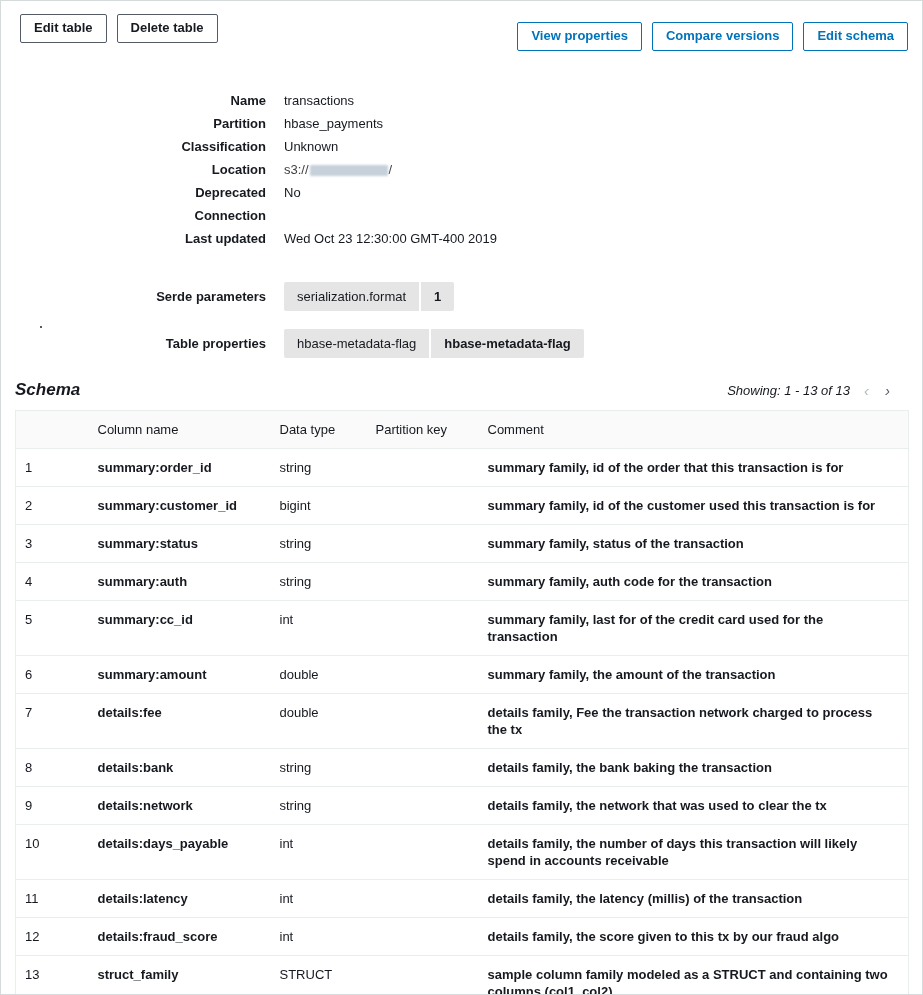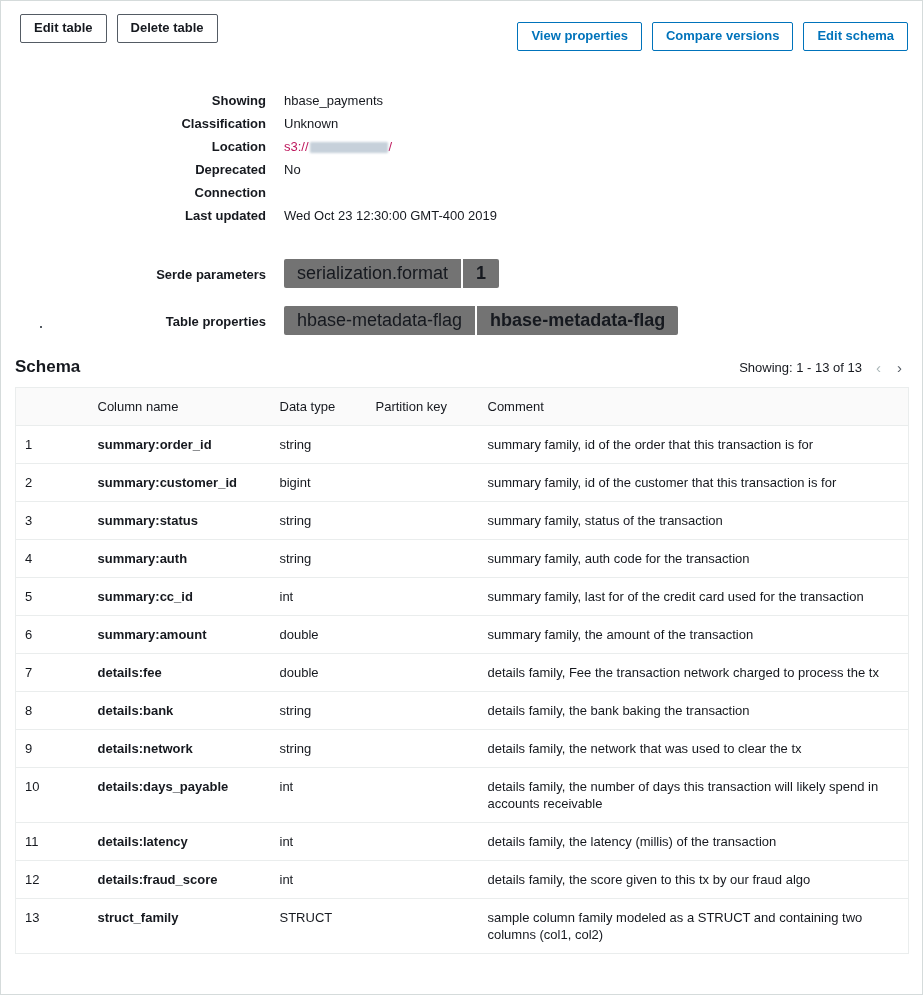--- a/index.html
+++ b/index.html
@@ -67,61 +67,62 @@
     font-weight: bold;
     font-size: 13px;
     color: #16191f;
     padding-right: 0;
   }
   .kv-val {
     padding-left: 18px;
     font-size: 13px;
     color: #16191f;
   }
-  .kv-val.link { color: #be185d; }
+  .kv-val.link { color: #404040; }
   .redacted {
     display: inline-block;
     width: 78px;
     height: 11px;
     background: #c6d0da;
     vertical-align: middle;
     border-radius: 1px;
     margin: 0 1px;
     filter: blur(1.2px);
   }
   .kv-row.tall { margin-top: 36px; margin-bottom: 18px; }
 
   .chip-group {
     display: inline-flex;
     border-radius: 2px;
     overflow: hidden;
   }
   .chip {
-    background: #737373;
+    background: #e5e5e5;
     padding: 7px 13px;
-    font-size: 18px;
+    font-size: 13px;
     line-height: 15px;
   }
   .chip.bold { font-weight: bold; }
   .chip + .chip { border-left: 2px solid #ffffff; }
 
   .stray-dot {
     position: absolute;
     left: 39px;
     top: 325px;
     width: 2px;
     height: 2px;
     background: #545b64;
   }
 
   
   .schema-head {
-    padding: 14px 14px 0 14px;
+    padding: 14px 26px 0 14px;
     display: flex;
     align-items: center;
+    font-style: italic;
   }
   .schema-title {
     font-size: 17px;
     font-weight: bold;
     color: #16191f;
   }
   .pager {
     margin-left: auto;
     display: flex;
     align-items: flex-start;
@@ -160,21 +161,21 @@
     font-size: 13px;
     color: #16191f;
     padding: 10px 0;
     vertical-align: top;
     line-height: 17px;
   }
   .c-idx { width: 82px; padding-left: 9px !important; }
   .c-name { width: 182px; font-weight: bold; }
   .c-type { width: 96px; }
   .c-part { width: 112px; }
-  .c-comment { padding-right: 14px !important; }
+  .c-comment { padding-right: 14px !important; font-weight: bold; }
   td.c-comment { color: #16191f; }
   .type-link { color: #0073bb; }
 </style>
 </head>
 <body>
 
 <div class="page">
 
   <div class="toolbar">
     <div class="toolbar-left">
@@ -183,24 +184,28 @@
     </div>
     <div class="toolbar-right">
       <button class="btn primary-link">View properties</button>
       <button class="btn primary-link">Compare versions</button>
       <button class="btn primary-link">Edit schema</button>
     </div>
   </div>
 
   <div class="details">
 
-
-
-    <div class="kv-row">
-      <div class="kv-key">Showing</div>
+    <div class="kv-row">
+      <div class="kv-key">Name</div>
+      <div class="kv-val">transactions</div>
+    </div>
+
+
+    <div class="kv-row">
+      <div class="kv-key">Partition</div>
       <div class="kv-val">hbase_payments</div>
     </div>
 
     <div class="kv-row">
       <div class="kv-key">Classification</div>
       <div class="kv-val">Unknown</div>
     </div>
 
     <div class="kv-row">
       <div class="kv-key">Location</div>
@@ -270,21 +275,21 @@
         <td class="c-name">summary:order_id</td>
         <td class="c-type">string</td>
         <td class="c-part"></td>
         <td class="c-comment">summary family, id of the order that this transaction is for</td>
       </tr>
       <tr>
         <td class="c-idx">2</td>
         <td class="c-name">summary:customer_id</td>
         <td class="c-type">bigint</td>
         <td class="c-part"></td>
-        <td class="c-comment">summary family, id of the customer that this transaction is for</td>
+        <td class="c-comment">summary family, id of the customer used this transaction is for</td>
       </tr>
       <tr>
         <td class="c-idx">3</td>
         <td class="c-name">summary:status</td>
         <td class="c-type">string</td>
         <td class="c-part"></td>
         <td class="c-comment">summary family, status of the transaction</td>
       </tr>
       <tr>
         <td class="c-idx">4</td>

